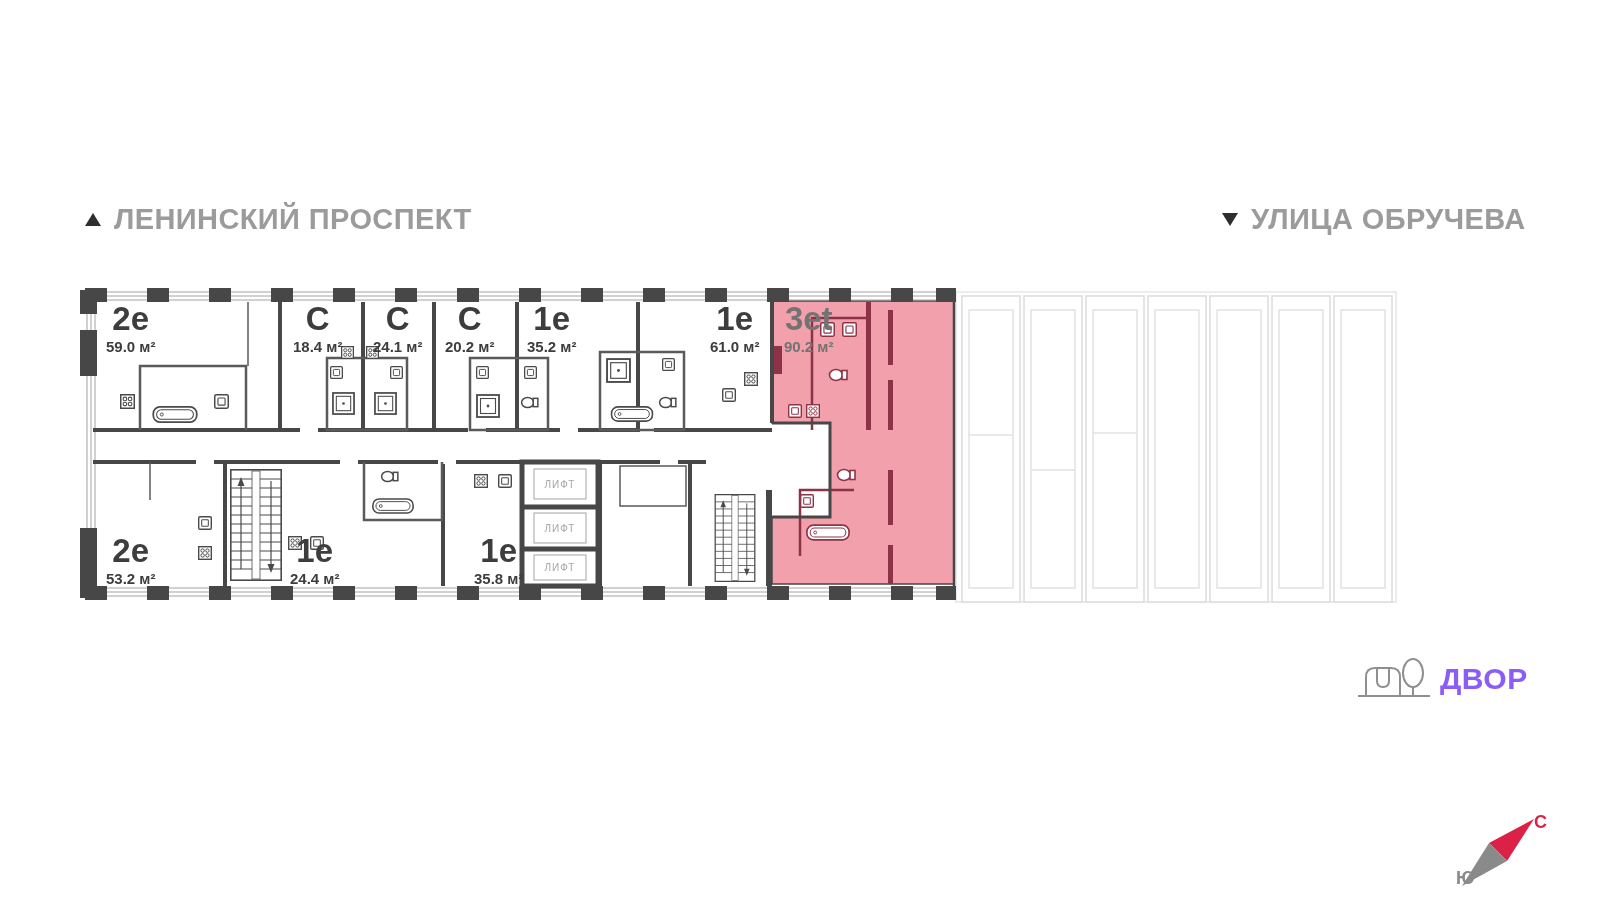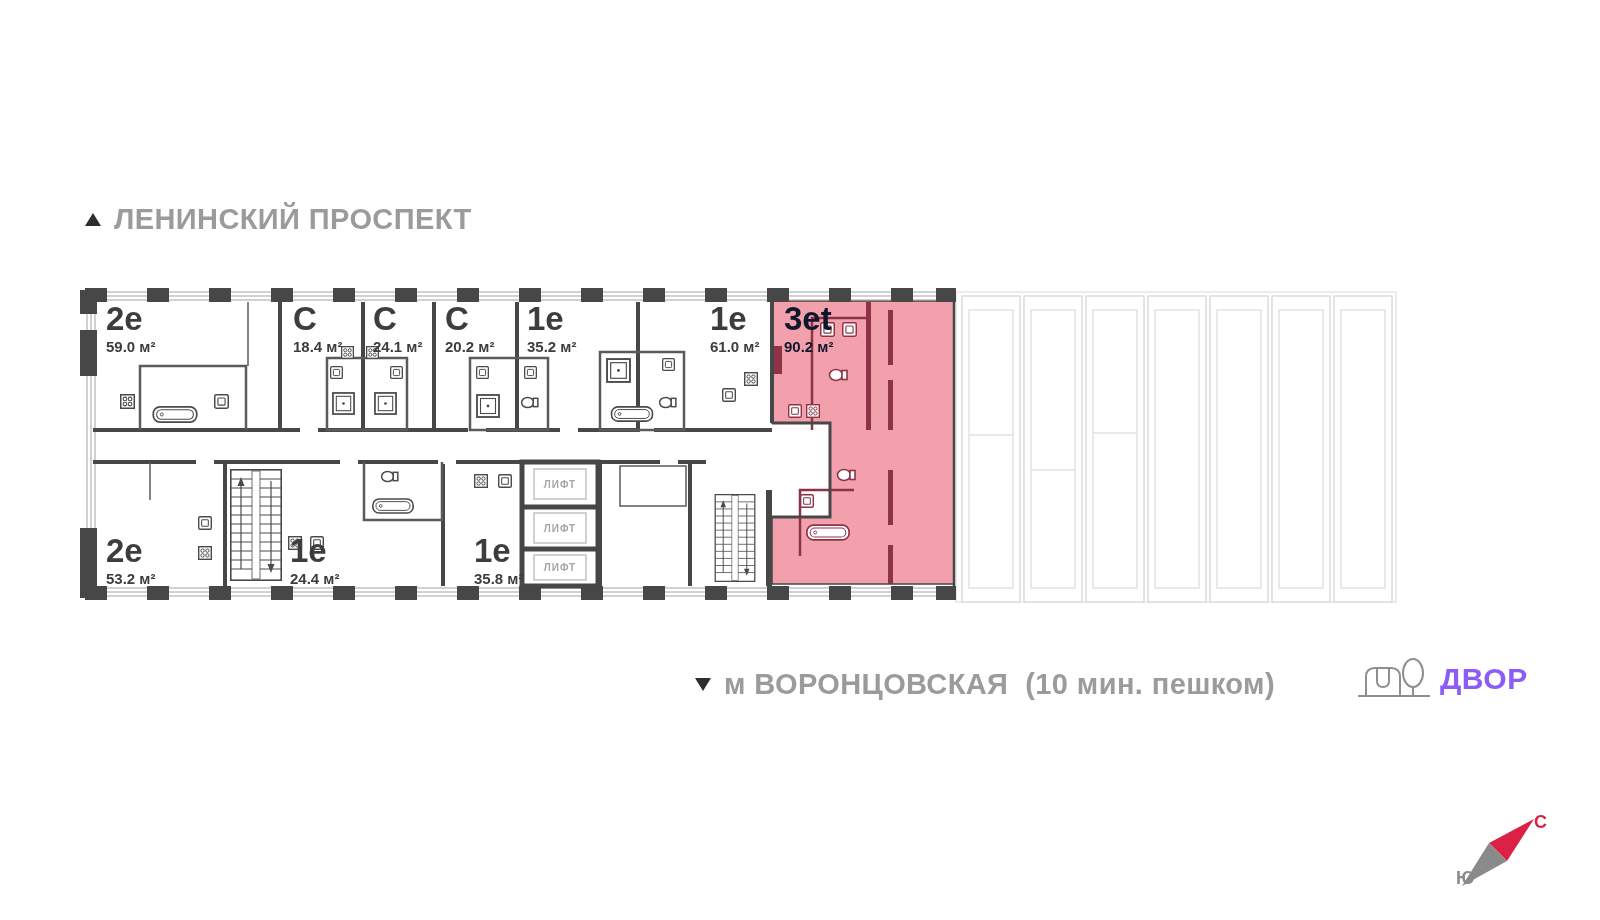--- a/index.html
+++ b/index.html
@@ -9,27 +9,27 @@
 
   
   .lbl{position:absolute;display:flex;align-items:center;gap:13px;color:#9b9b9b;
        font-size:29px;font-weight:700;letter-spacing:.4px;white-space:pre;}
   .tri{width:0;height:0;flex:0 0 auto;}
   .tri-up{border-left:8px solid transparent;border-right:8px solid transparent;border-bottom:13px solid #2e2e2e;}
   .tri-down{border-left:8px solid transparent;border-right:8px solid transparent;border-top:13px solid #2e2e2e;}
   .tri-right{border-top:8px solid transparent;border-bottom:8px solid transparent;border-left:13px solid #2e2e2e;}
 
   
-  .unit{position:absolute;color:#3d3d3d;line-height:1;cursor:pointer;}
+  .unit{position:absolute;color:#3d3d3d;line-height:1;cursor:pointer;text-align:center;}
   .unit .ut{font-size:33px;font-weight:700;}
   .unit .ua{font-size:15px;font-weight:700;margin-top:4px;}
-  .unit.hl{color:#0f172a;}
+  .unit.hl{color:#737373;}
 
   .lift{position:absolute;width:52px;text-align:center;color:#a6a6a6;
-        font-size:10px;font-weight:700;letter-spacing:1px;}
+        font-size:10px;font-weight:400;letter-spacing:1px;}
 
   .compass-letter{position:absolute;font-size:18px;font-weight:700;}
   .c-north{color:#dc2146;}
   .c-south{color:#8a8a8a;}
 
   .yard-label{position:absolute;color:#8b5cf6;font-size:30px;font-weight:700;letter-spacing:.5px;}
 </style>
 </head>
 <body>
 
@@ -274,25 +274,25 @@
   <g>
     <polygon points="1534,819 1489,843 1507,861" fill="#dc2146"></polygon>
     <polygon points="1462,886 1507,861 1489,843" fill="#8a8a8a"></polygon>
   </g>
 </svg>
 
 <div class="lbl" style="left:85px;top:203px;">
   <span class="tri tri-up"></span>
   <span>ЛЕНИНСКИЙ ПРОСПЕКТ</span>
 </div>
-
-<div class="lbl" style="left:695px;top:668px;">
+<div class="lbl" style="left:1222px;top:203px;">
   <span class="tri tri-down"></span>
-  <span>м ВОРОНЦОВСКАЯ  (10 мин. пешком)</span>
-</div>
+  <span>УЛИЦА ОБРУЧЕВА</span>
+</div>
+
 
 <div class="yard-label" style="left:1440px;top:662px;">ДВОР</div>
 
 <div class="compass-letter c-north" style="left:1534px;top:812px;">С</div>
 <div class="compass-letter c-south" style="left:1456px;top:868px;">Ю</div>
 
 <div class="unit" style="left:106px;top:302px;">
   <div class="ut">2е</div>
   <div class="ua">59.0 м²</div>
 </div>

